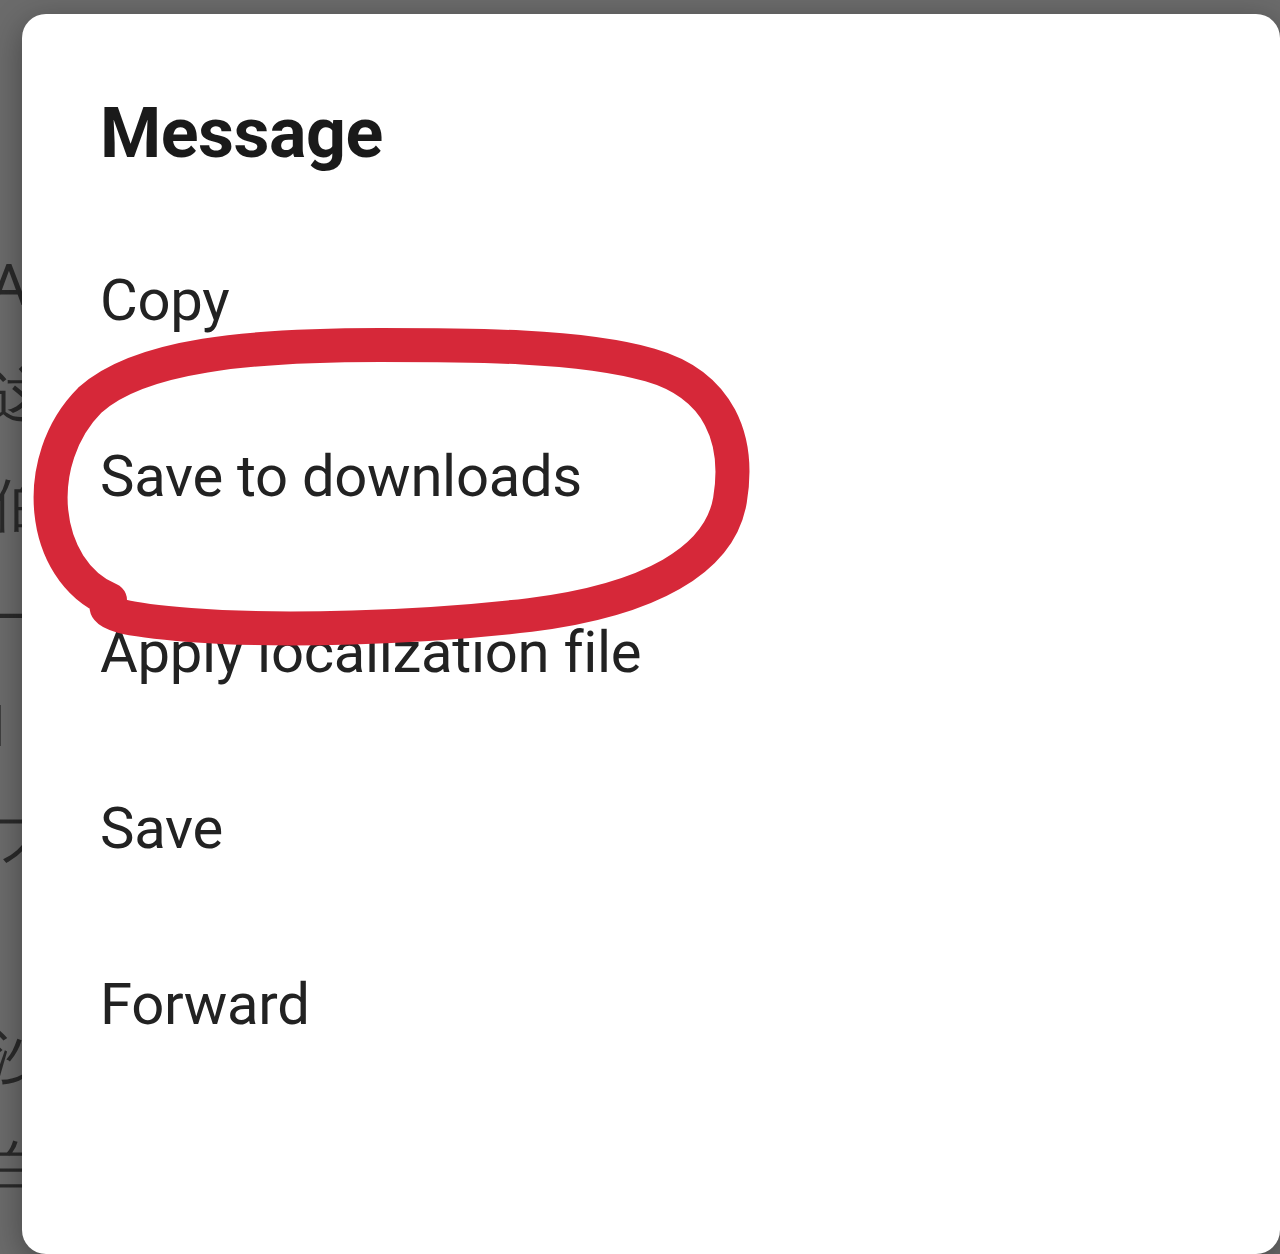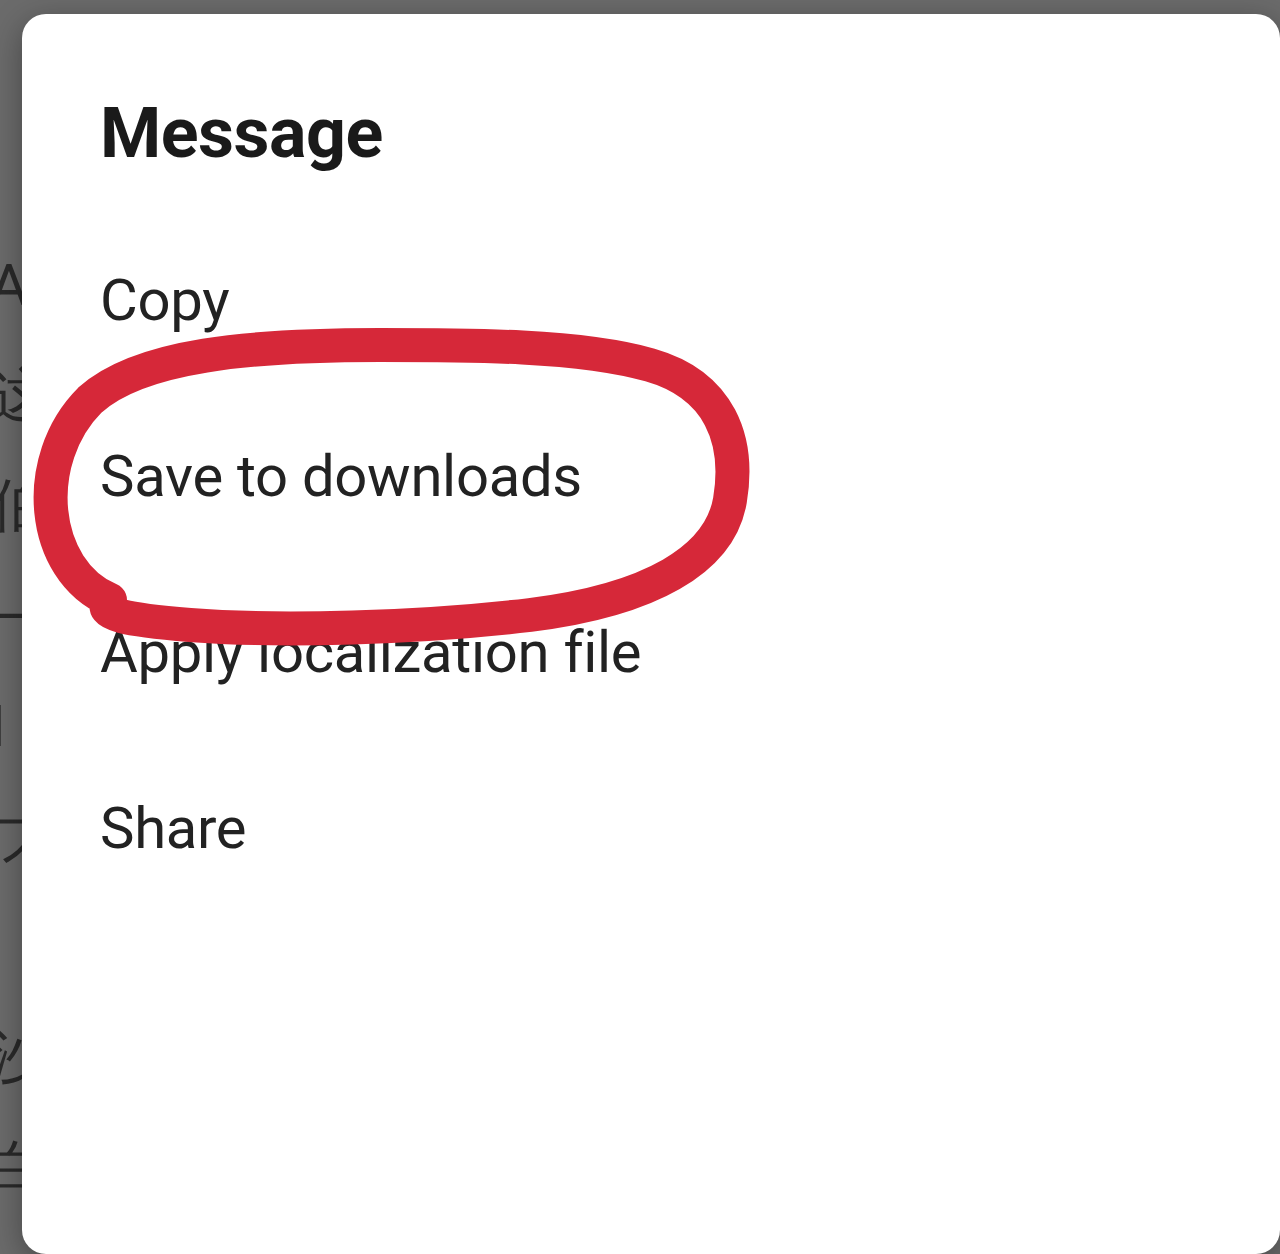--- a/index.html
+++ b/index.html
@@ -73,21 +73,22 @@
 —
 所</div>
 </div>
 
 <div class="dialog">
   <div class="dialog-title">Message</div>
 
   <div class="menu-item">Copy</div>
   <div class="menu-item">Save to downloads</div>
   <div class="menu-item">Apply localization file</div>
-  <div class="menu-item">Share</div>
+  <div class="menu-item">Save</div>
+  <div class="menu-item">Forward</div>
 </div>
 
 <svg class="annotation" width="1280" height="1254" viewBox="0 0 1280 1254" style="left:0;top:0;">
   <path d="M 110 600
            C 40 570, 30 460, 90 400
            C 140 355, 250 345, 380 345
            C 470 345, 580 345, 650 365
            C 720 385, 740 440, 730 500
            C 720 560, 650 600, 530 615
            C 420 628, 280 632, 190 625

